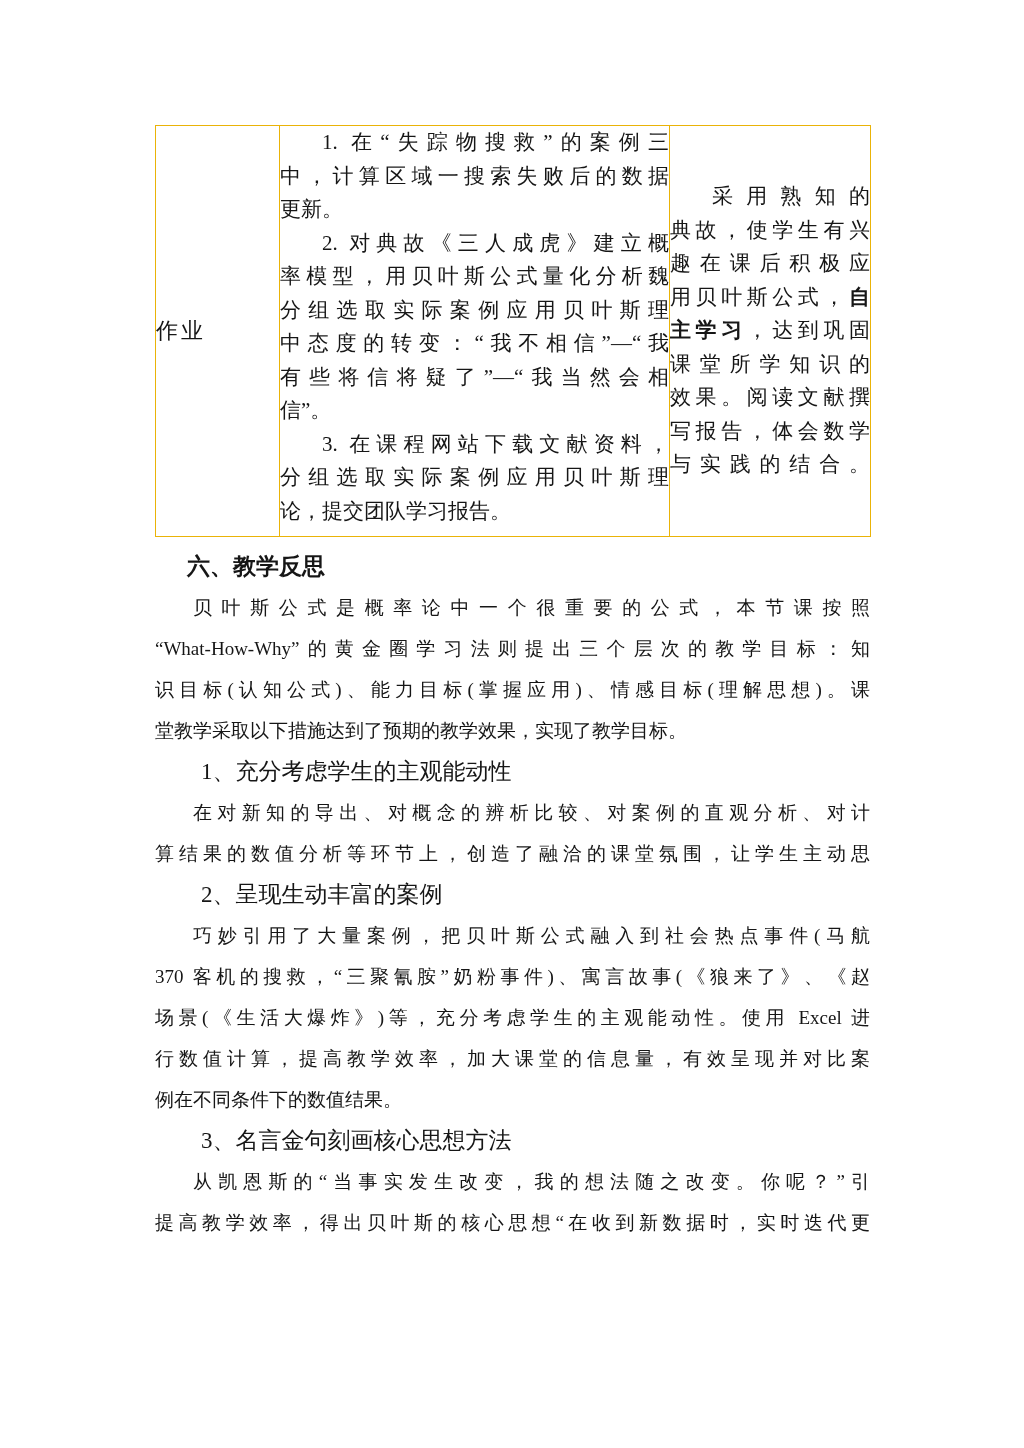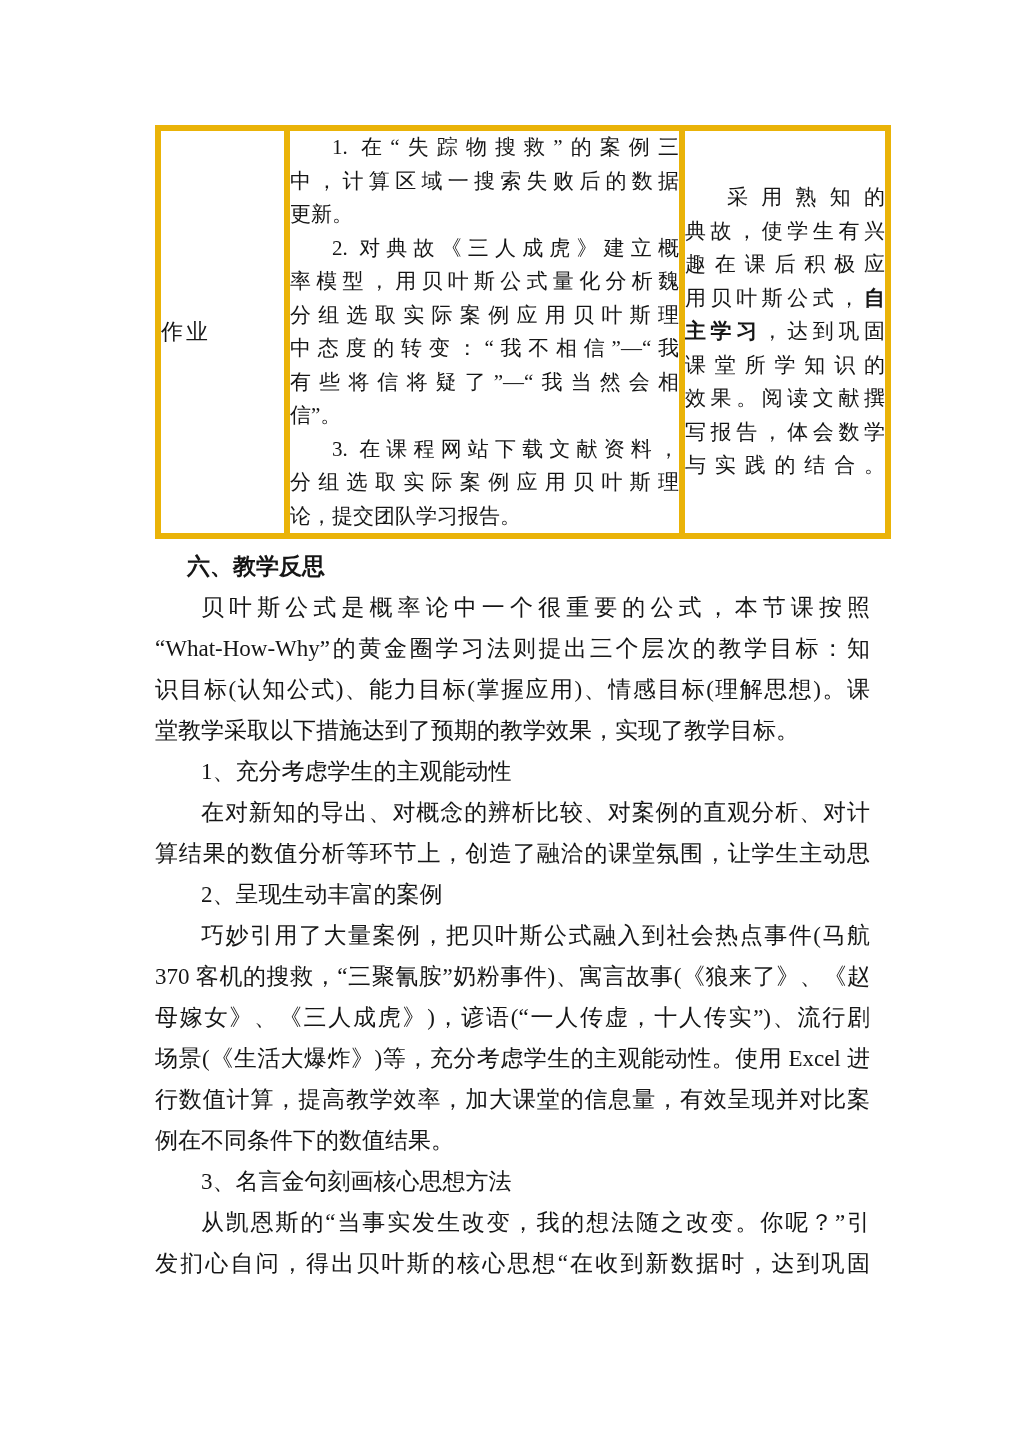--- a/index.html
+++ b/index.html
@@ -9,21 +9,21 @@
     color: #161616;
   }
   .page { position: relative; width: 1024px; height: 1448px; overflow: hidden; background: #ffffff; }
 
   
   .hw-table {
     position: absolute; left: 155px; top: 125px;
     width: 712px; height: 412px;
     border-collapse: collapse; table-layout: fixed;
   }
-  .hw-table td { border: 6px solid #eab308; padding: 0; }
+  .hw-table td { border: 1px solid #eab308; padding: 0; }
   .cell-label {
     width: 123px; text-align: left; vertical-align: middle;
     font-size: 22px; letter-spacing: 3px;
   }
   .cell-mid {
     width: 389px; vertical-align: top;
     padding: 4px 9px 0 9px;
     font-size: 21px; line-height: 33.5px;
   }
   .cell-right {
@@ -39,21 +39,21 @@
     text-align: justify;
     text-align-last: justify;
     text-justify: inter-character;
   }
   .tline.indent { text-indent: 2em; }
   .bold { font-weight: bold; }
 
   
   .section { position: absolute; left: 155px; top: 546px; width: 715px; }
   .heading { font-weight: bold; font-size: 23px; line-height: 41px; margin-left: 32px; }
-  .blocks .tline { font-size: 23px; line-height: 41px; }
+  .blocks .tline { font-size: 19px; line-height: 41px; }
   .blocks .subhead { font-size: 23px; line-height: 41px; font-weight: normal; }
 </style>
 </head>
 <body>
 
 <div class="page">
 
   <table class="hw-table">
     <tbody>
         <tr>
@@ -95,23 +95,22 @@
         <div class="tline indent jfull"><span>贝叶斯公式是概率论中一个很重要的公式，本节课按照</span></div>
         <div class="tline jfull"><span>“What-How-Why”的黄金圈学习法则提出三个层次的教学目标：知</span></div>
         <div class="tline jfull"><span>识目标(认知公式)、能力目标(掌握应用)、情感目标(理解思想)。课</span></div>
         <div class="tline"><span>堂教学采取以下措施达到了预期的教学效果，实现了教学目标。</span></div>
         <div class="subhead tline indent">1、充分考虑学生的主观能动性</div>
         <div class="tline indent jfull"><span>在对新知的导出、对概念的辨析比较、对案例的直观分析、对计</span></div>
         <div class="tline jfull"><span>算结果的数值分析等环节上，创造了融洽的课堂氛围，让学生主动思</span></div>
         <div class="subhead tline indent">2、呈现生动丰富的案例</div>
         <div class="tline indent jfull"><span>巧妙引用了大量案例，把贝叶斯公式融入到社会热点事件(马航</span></div>
         <div class="tline jfull"><span>370 客机的搜救，“三聚氰胺”奶粉事件)、寓言故事(《狼来了》、《赵</span></div>
-        <div class="tline jfull"><span>母嫁女》、《三人成虎》)，谚语(“一人传虚，十人传实”)、流行剧</span></div>
         <div class="tline jfull"><span>场景(《生活大爆炸》)等，充分考虑学生的主观能动性。使用 Excel 进</span></div>
         <div class="tline jfull"><span>行数值计算，提高教学效率，加大课堂的信息量，有效呈现并对比案</span></div>
         <div class="tline"><span>例在不同条件下的数值结果。</span></div>
         <div class="subhead tline indent">3、名言金句刻画核心思想方法</div>
         <div class="tline indent jfull"><span>从凯恩斯的“当事实发生改变，我的想法随之改变。你呢？”引</span></div>
-        <div class="tline jfull"><span>发扪心自问，得出贝叶斯的核心思想“在收到新数据时，达到巩固</span></div>
+        <div class="tline jfull"><span>提高教学效率，得出贝叶斯的核心思想“在收到新数据时，实时迭代更</span></div>
       </div>
   </div>
 
 </div>
 
 </body></html>

